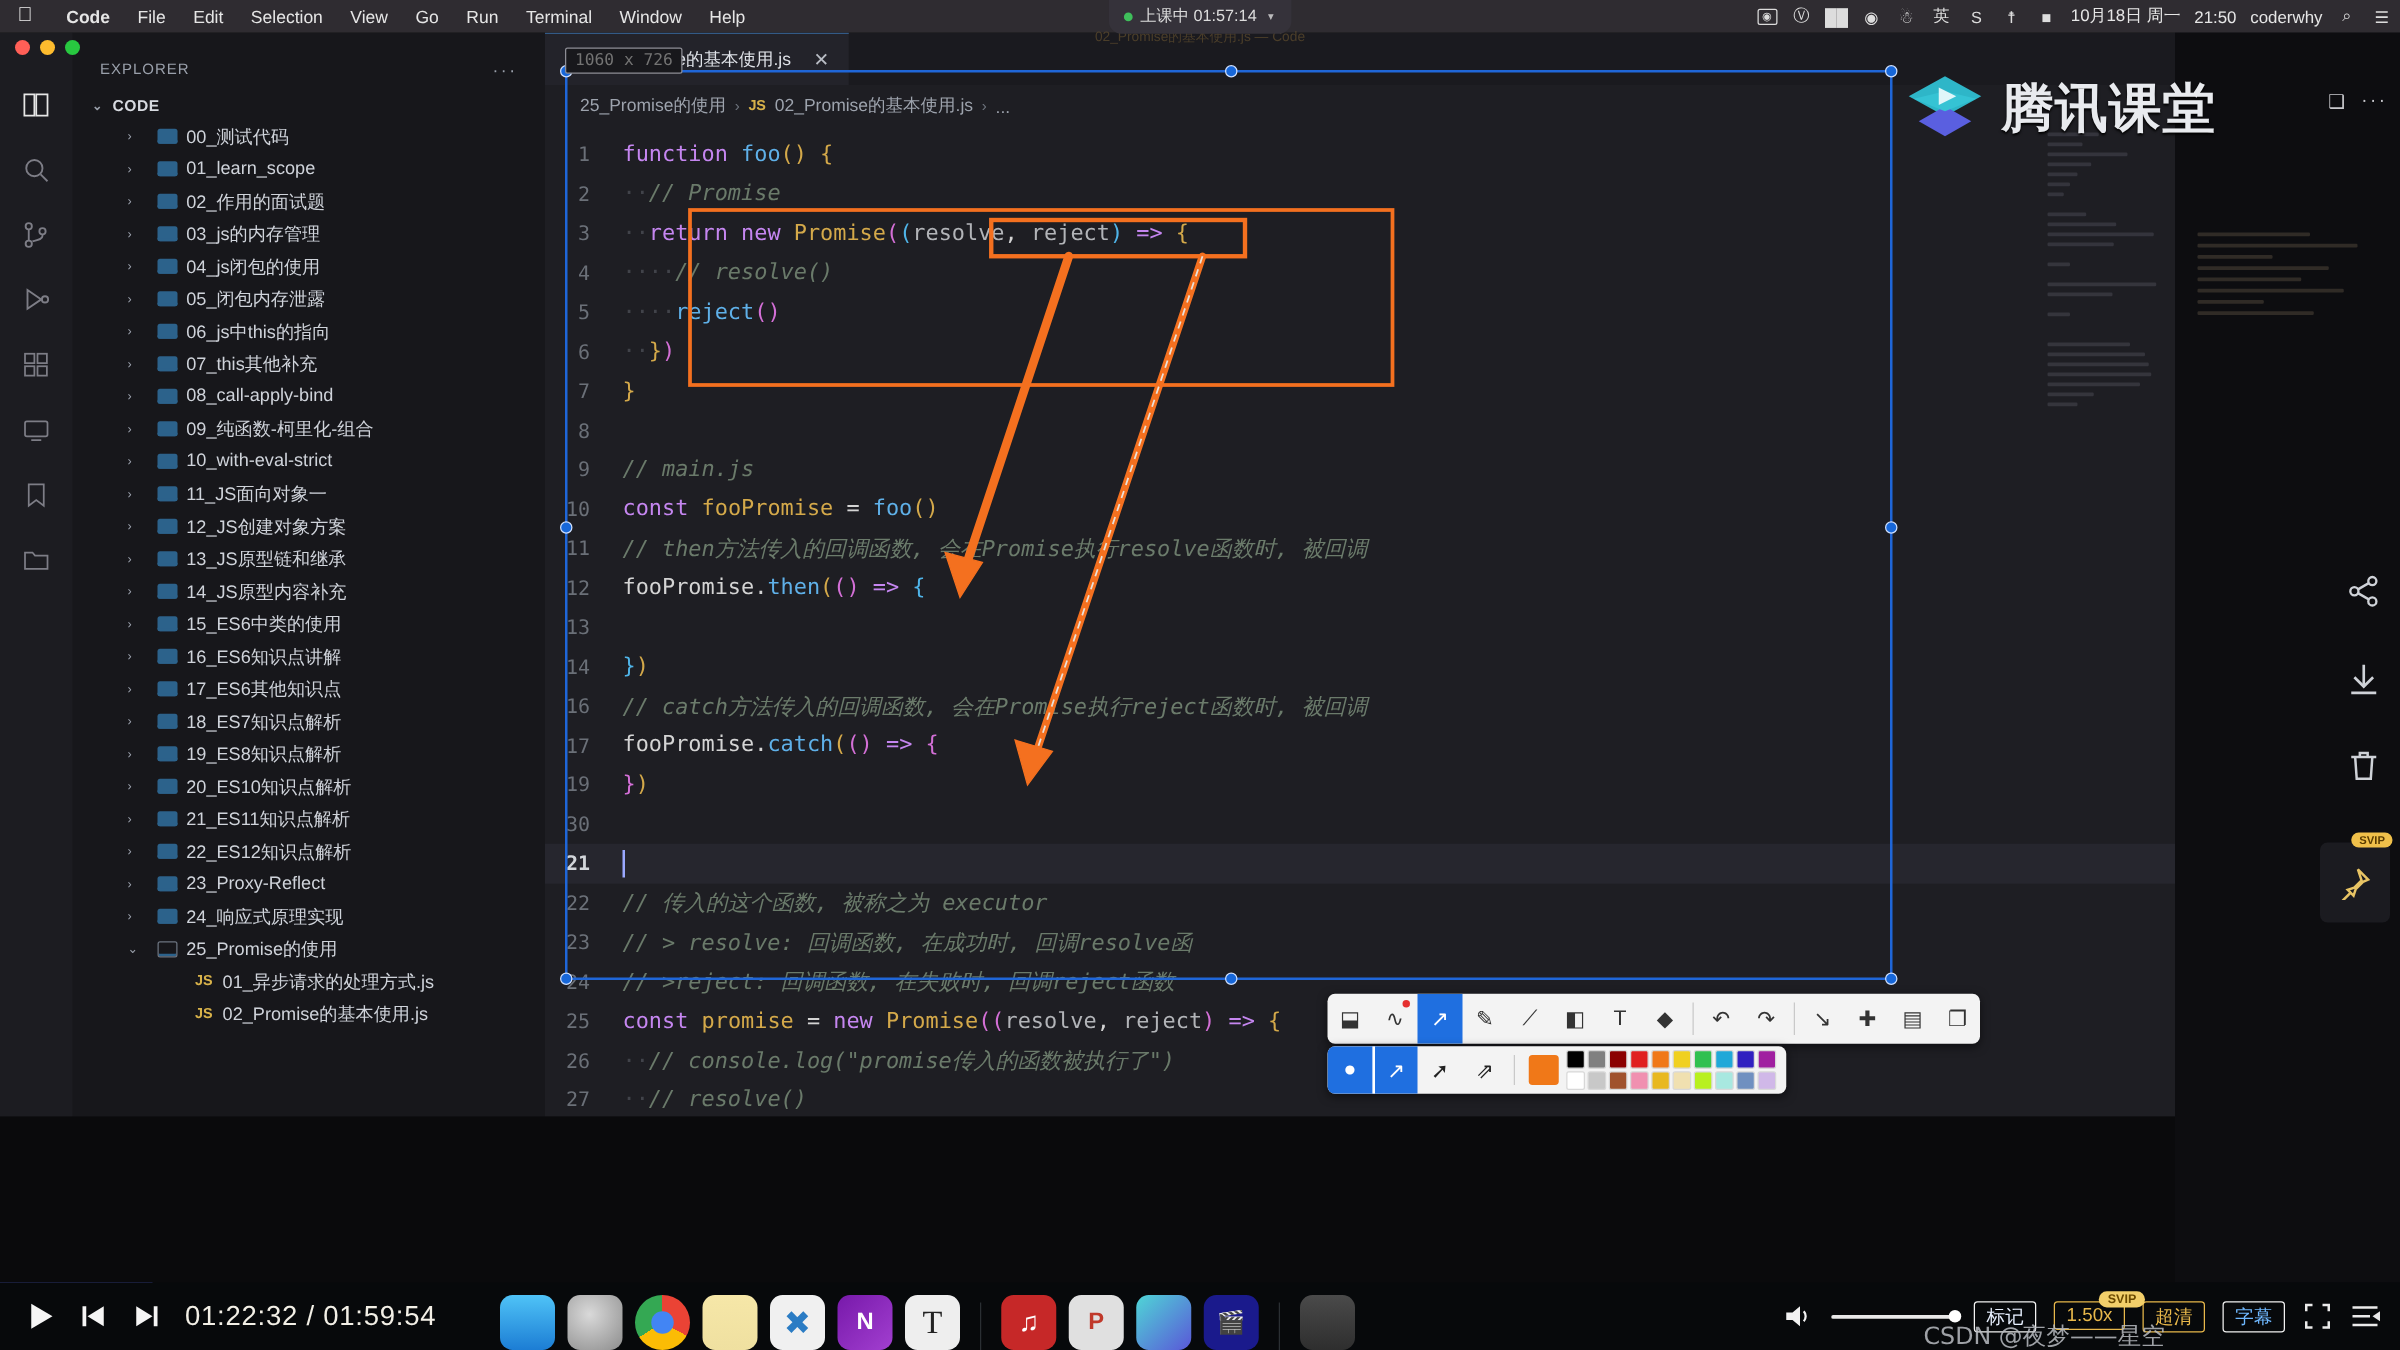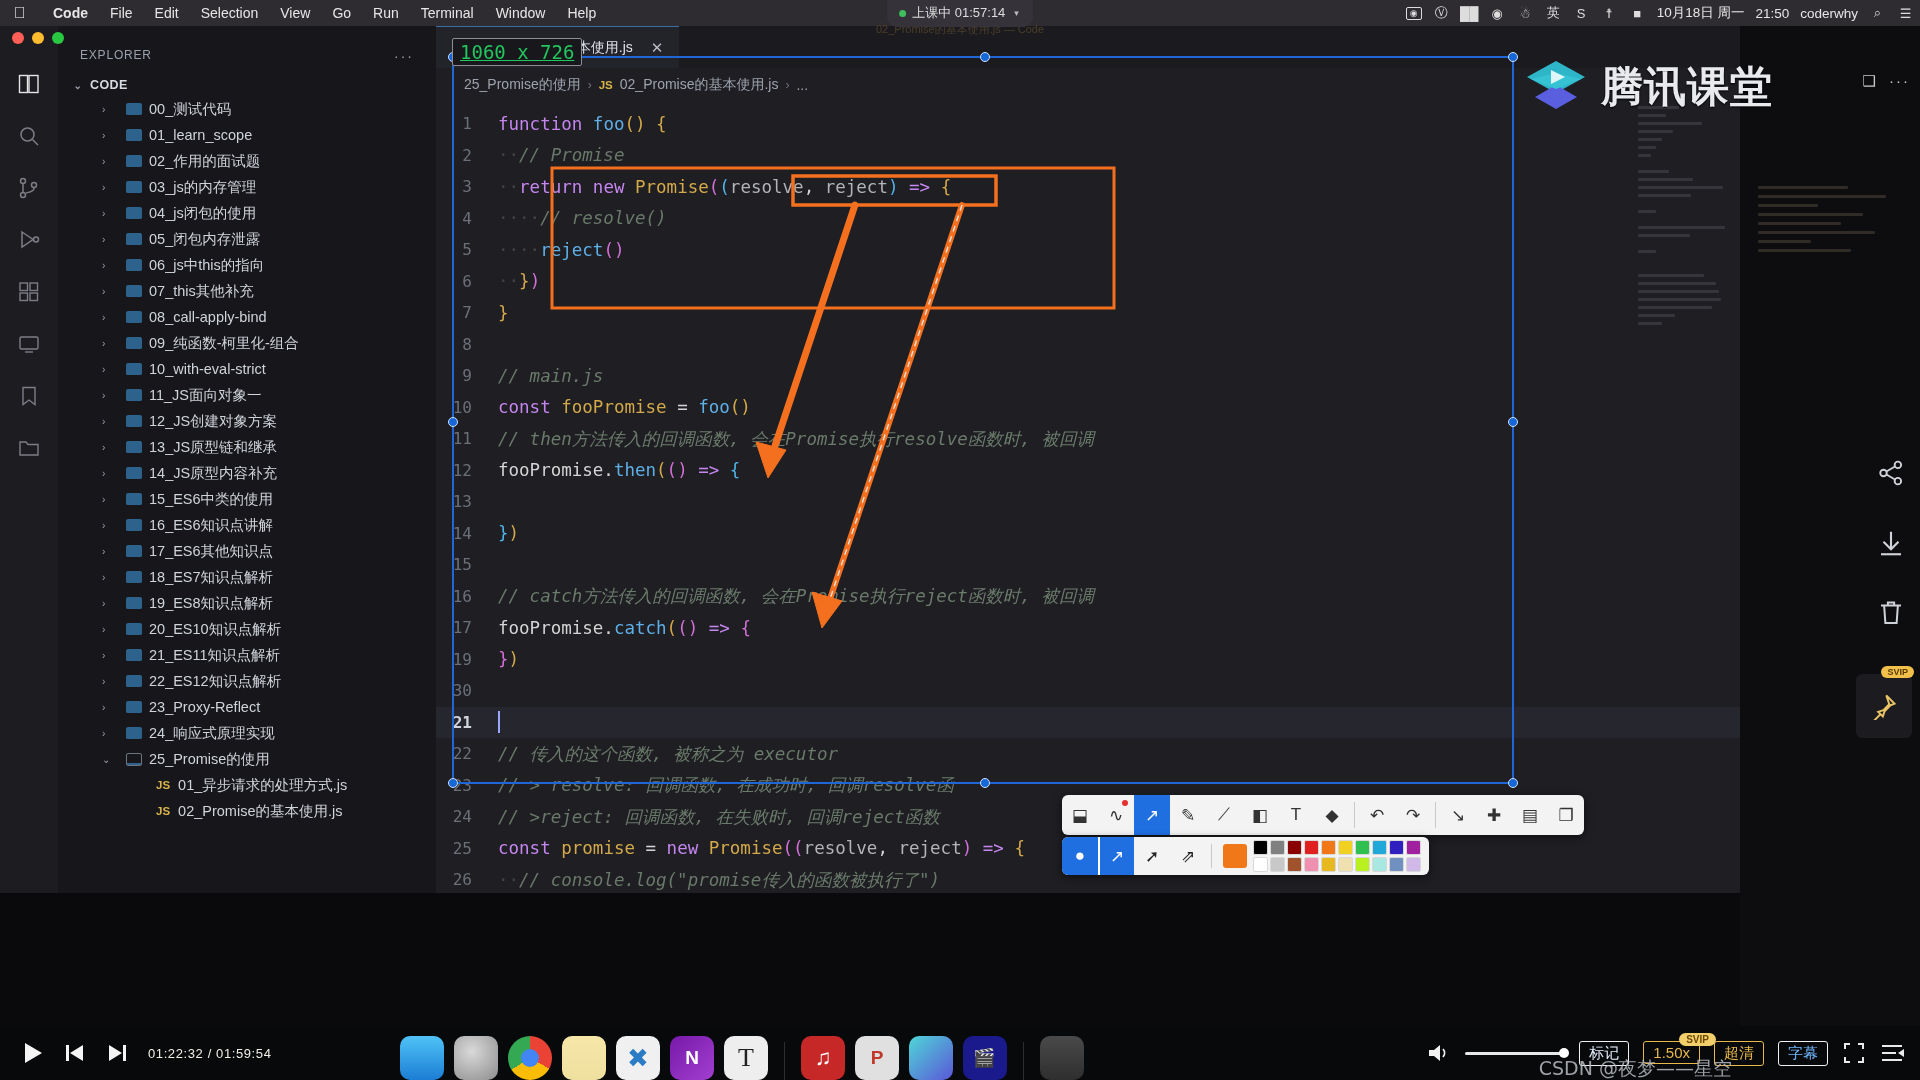--- a/index.html
+++ b/index.html
@@ -126,23 +126,23 @@
   .mm-l { height:3px; margin-bottom:5px; background:#6a6a78; border-radius:1px;}
 
   
   .sel-frame {
     position:absolute; left:452px; top:56px; width:1062px; height:728px;
     border:2px solid #1f66d8; z-index:25; pointer-events:none;
   }
   .sel-handle { position:absolute; width:10px;height:10px;border-radius:50%;background:#1767d9;
                 border:1.5px solid #cfe0ff; }
   .sel-size {
-    position:absolute; left:452px; top:38px; background:#18181c; color:#22c55e;
-    font-family:"DejaVu Sans Mono", monospace; font-size:19px; padding:2px 7px;
-    border:1px solid #8d8d95; border-radius:2px; z-index:26;text-decoration:underline;
+    position:absolute; left:452px; top:38px; background:#18181c; color:#737373;
+    font-family:"DejaVu Sans Mono", monospace; font-size:13px; padding:2px 7px;
+    border:1px solid #8d8d95; border-radius:2px; z-index:26;
   }
 
   
   .anno { position:absolute; left:0; top:0; width:1920px; height:1080px; z-index:28; pointer-events:none;}
 
   
   .tc-panel {
     position:absolute; left:1740px; top:26px; width:180px; height:1000px;
     background:#0d0d10;
   }
@@ -173,21 +173,21 @@
   .tc-mini-code { position:absolute; right:12px; top:160px; width:150px; opacity:.32;}
   .mc-l { height:3px; margin-bottom:6px; background:#7a6a55; border-radius:1px;}
 
   
   .playerbar {
     position:absolute; left:0; top:1026px; width:1920px; height:54px;
     background:#07090b; display:flex; align-items:center;
   }
   .pb-left { display:flex; align-items:center; gap:20px; padding-left:22px; }
   .pb-btn { color:#f0f0f0; display:flex; align-items:center; justify-content:center; }
-  .pb-time { color:#f2efe6; font-size:13px; font-family:"Liberation Sans",sans-serif; letter-spacing:.6px; }
+  .pb-time { color:#f2efe6; font-size:22px; font-family:"Liberation Sans",sans-serif; letter-spacing:.6px; }
   .dock { position:absolute; left:400px; top:2px; display:flex; align-items:flex-end; gap:10px; height:52px;}
   .dock-ico { width:44px;height:44px; border-radius:10px; position:relative; }
   .dock-sep { width:1px; height:38px; background:#2a2f33; margin:0 6px; }
   .pb-right { position:absolute; right:0; top:0; height:54px; display:flex; align-items:center; gap:14px; padding-right:14px;}
   .vol-track { width:100px; height:3px; background:#e8e8e8; border-radius:2px; position:relative;}
   .vol-knob { position:absolute; right:-4px; top:-3.5px; width:10px;height:10px;border-radius:50%;background:#fff;}
   .ctrl-box { border:1.6px solid #f2f2f2; border-radius:3px; color:#e8f0ff; font-size:15px;
               padding:2px 9px; }
   .ctrl-box.gold { border-color:#e8b84b; color:#e8b84b; }
   .ctrl-box.blue { color:#6fb8ff; border-color:#f2f2f2;}
@@ -493,21 +493,20 @@
           <div class="cl"><span class="ln">5</span><span class="ctext"><span class="dot-ws">····</span><span class="t-fn">reject</span><span class="t-par2">()</span></span></div>
           <div class="cl"><span class="ln">6</span><span class="ctext"><span class="dot-ws">··</span><span class="t-par">}</span><span class="t-par2">)</span></span></div>
           <div class="cl"><span class="ln">7</span><span class="ctext"><span class="t-par">}</span></span></div>
           <div class="cl"><span class="ln">8</span><span class="ctext"></span></div>
           <div class="cl"><span class="ln">9</span><span class="ctext"><span class="t-cmt">// main.js</span></span></div>
           <div class="cl"><span class="ln">10</span><span class="ctext"><span class="t-kw">const</span><span class="t-pln"> </span><span class="t-par">fooPromise</span><span class="t-pln"> = </span><span class="t-fn">foo</span><span class="t-par">()</span></span></div>
           <div class="cl"><span class="ln">11</span><span class="ctext"><span class="t-cmtw">// then方法传入的回调函数, 会在Promise执行resolve函数时, 被回调</span></span></div>
           <div class="cl"><span class="ln">12</span><span class="ctext"><span class="t-pln">fooPromise</span><span class="t-pln">.</span><span class="t-fn">then</span><span class="t-par">(</span><span class="t-par2">()</span><span class="t-pln"> </span><span class="t-kw">=&gt;</span><span class="t-pln"> </span><span class="t-par3">{</span></span></div>
           <div class="cl"><span class="ln">13</span><span class="ctext"></span></div>
           <div class="cl"><span class="ln">14</span><span class="ctext"><span class="t-par3">}</span><span class="t-par">)</span></span></div>
-          <div class="cl"><span class="ln">15</span><span class="ctext"></span></div>
           <div class="cl"><span class="ln">16</span><span class="ctext"><span class="t-cmtw">// catch方法传入的回调函数, 会在Promise执行reject函数时, 被回调</span></span></div>
           <div class="cl"><span class="ln">17</span><span class="ctext"><span class="t-pln">fooPromise</span><span class="t-pln">.</span><span class="t-fn">catch</span><span class="t-par">(</span><span class="t-par2">()</span><span class="t-pln"> </span><span class="t-kw">=&gt;</span><span class="t-pln"> </span><span class="t-par2">{</span></span></div>
           <div class="cl"><span class="ln">19</span><span class="ctext"><span class="t-par2">}</span><span class="t-par">)</span></span></div>
           <div class="cl"><span class="ln">30</span><span class="ctext"></span></div>
           <div class="cl curline"><span class="ln cur">21</span><span class="ctext"><span class="caret"></span></span></div>
           <div class="cl"><span class="ln">22</span><span class="ctext"><span class="t-cmt">// 传入的这个函数, 被称之为 executor</span></span></div>
           <div class="cl"><span class="ln">23</span><span class="ctext"><span class="t-cmt">// &gt; resolve: 回调函数, 在成功时, 回调resolve函</span></span></div>
           <div class="cl"><span class="ln">24</span><span class="ctext"><span class="t-cmt">// &gt;reject: 回调函数, 在失败时, 回调reject函数</span></span></div>
           <div class="cl"><span class="ln">25</span><span class="ctext"><span class="t-kw">const</span><span class="t-pln"> </span><span class="t-par">promise</span><span class="t-pln"> = </span><span class="t-kw">new</span><span class="t-pln"> </span><span class="t-par">Promise</span><span class="t-par2">((</span><span class="t-grey">resolve</span><span class="t-pln">, </span><span class="t-grey">reject</span><span class="t-par2">)</span><span class="t-pln"> </span><span class="t-kw">=&gt;</span><span class="t-pln"> </span><span class="t-par">{</span></span></div>
           <div class="cl"><span class="ln">26</span><span class="ctext"><span class="dot-ws">··</span><span class="t-cmt">// console.log("promise传入的函数被执行了")</span></span></div>

